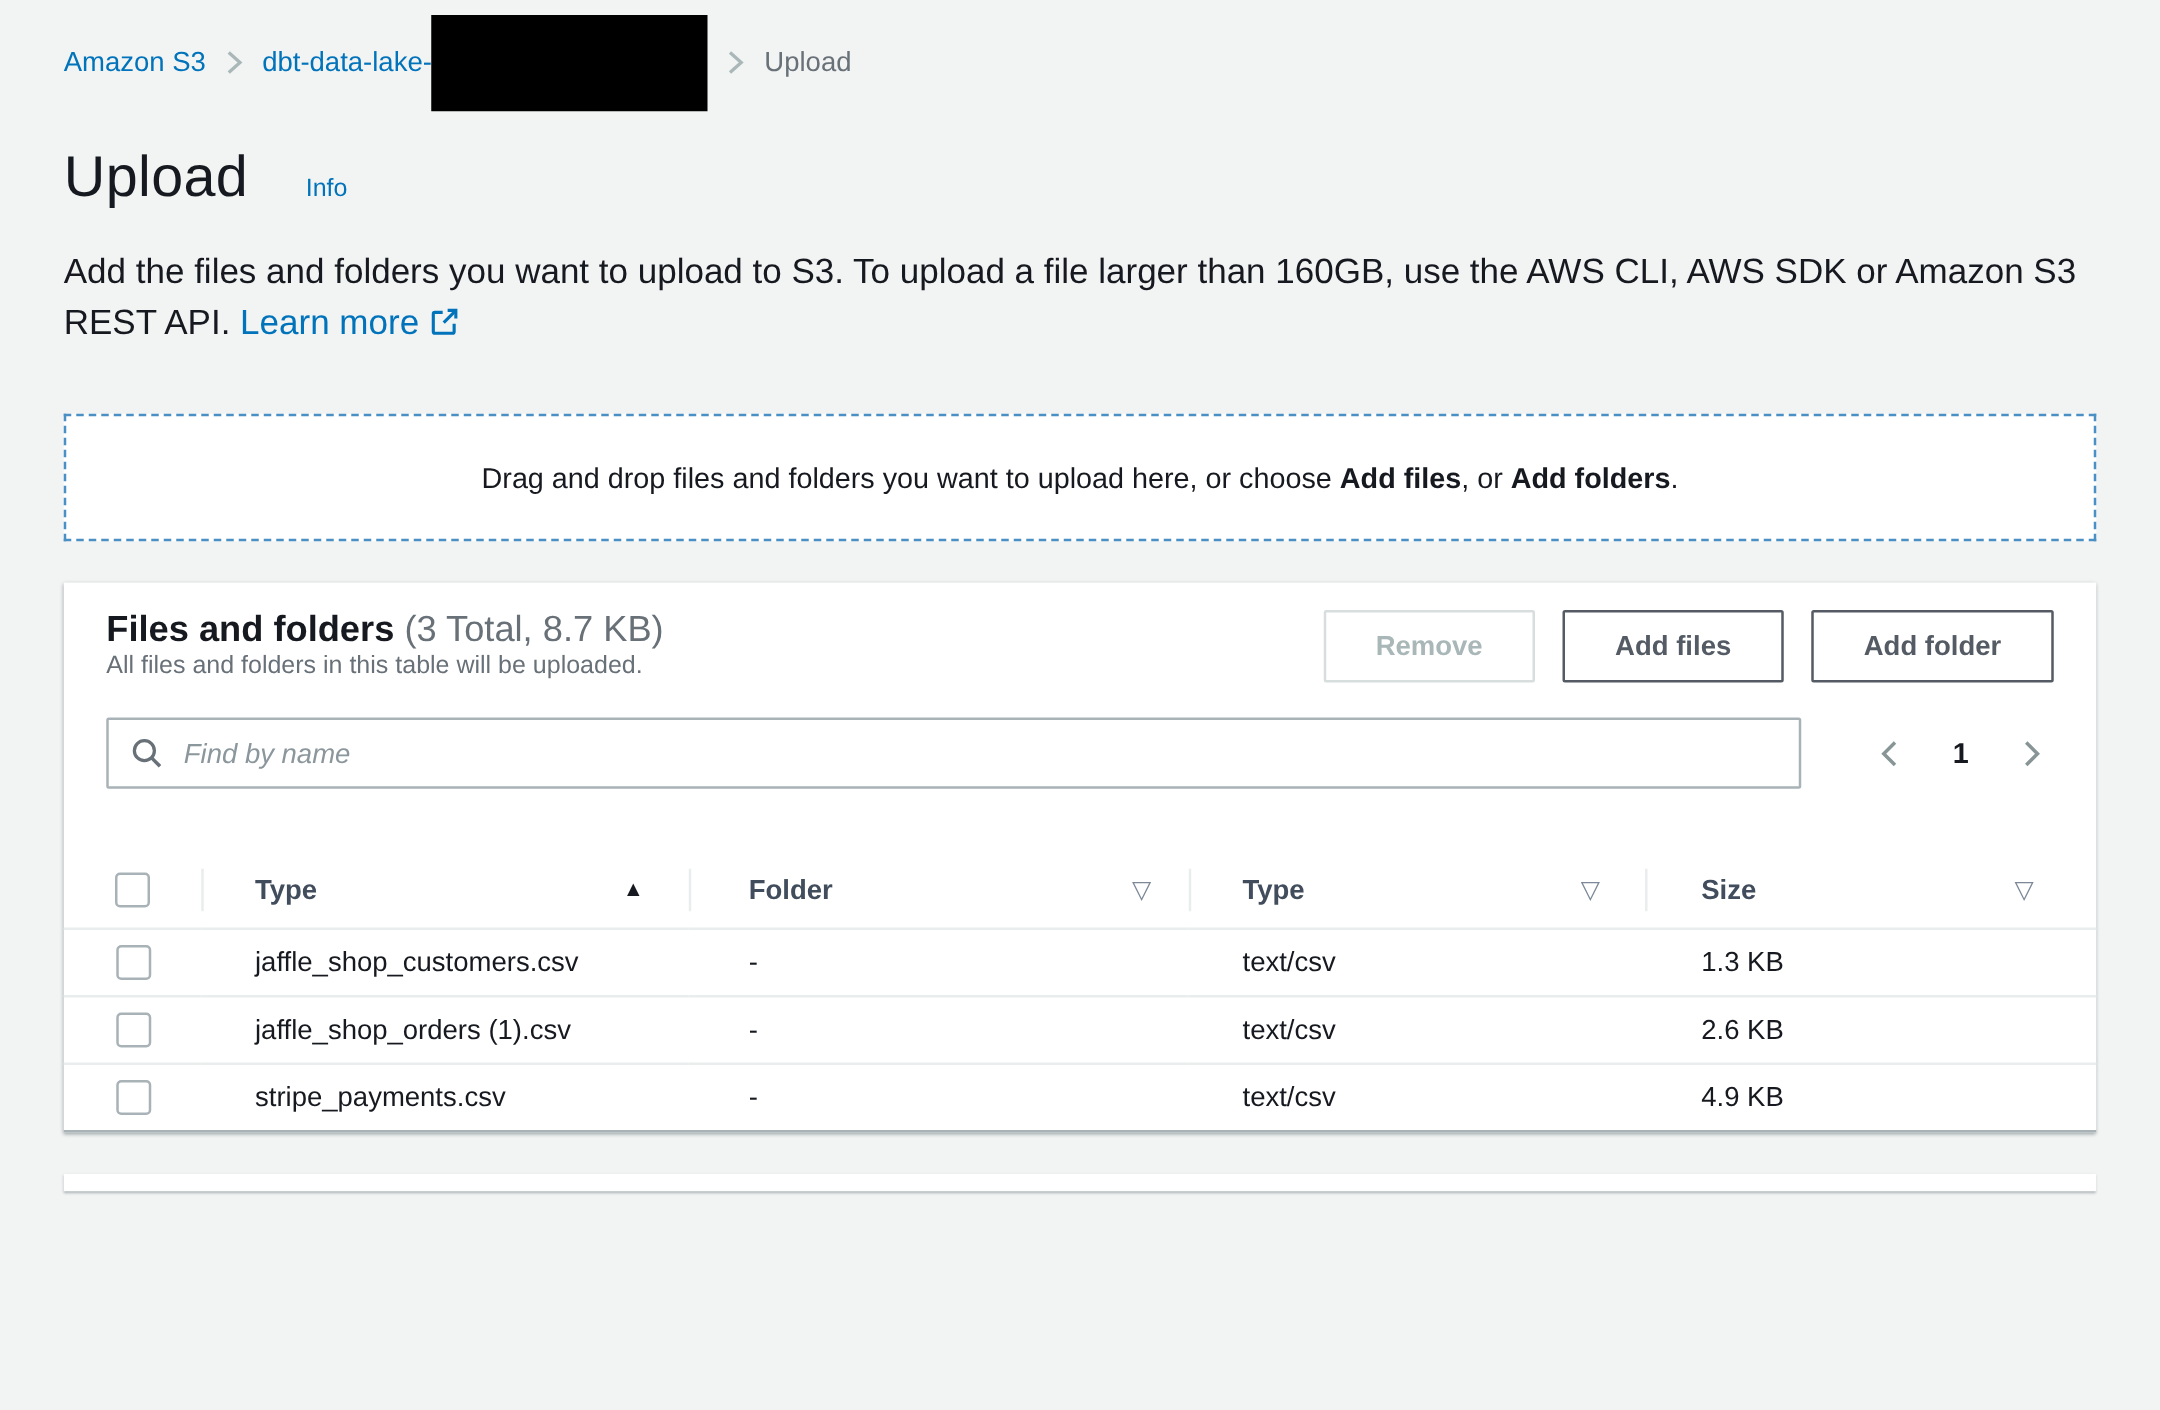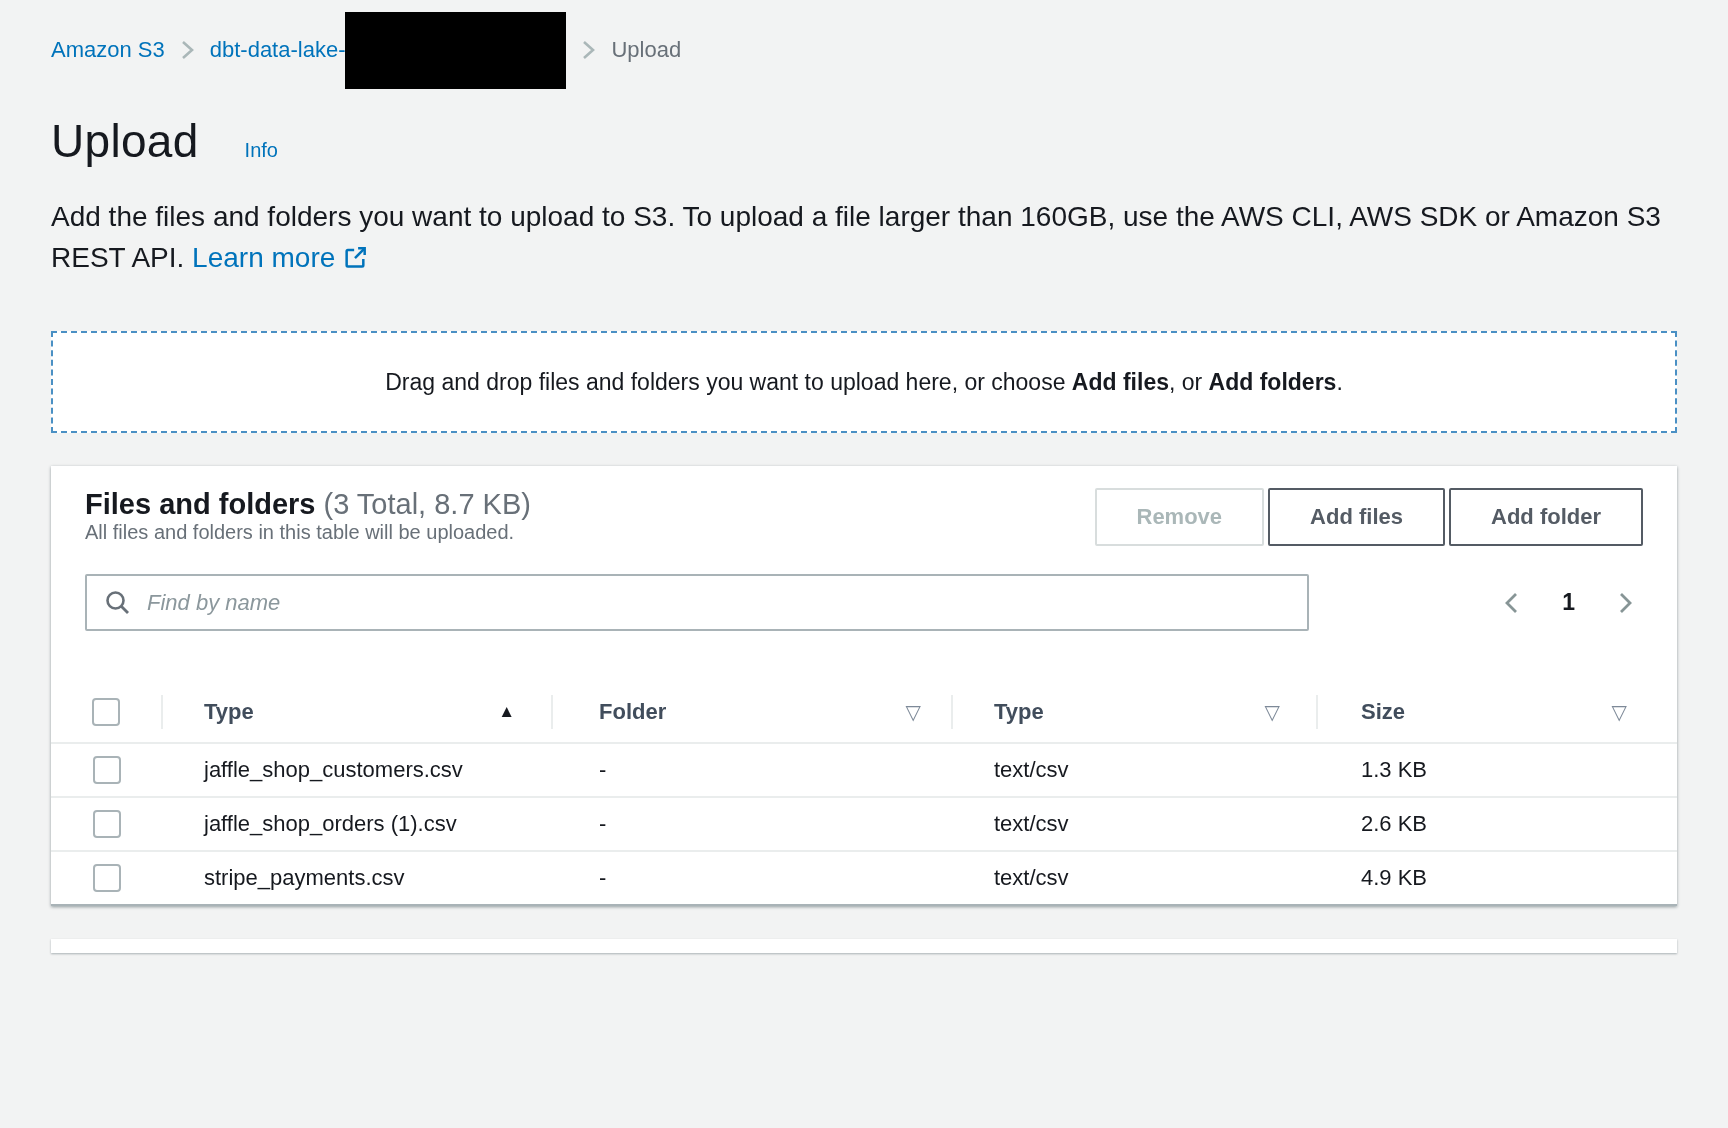--- a/index.html
+++ b/index.html
@@ -42,32 +42,32 @@
   .card {
     margin-top: 33px; background: #fff;
     box-shadow: 0 1px 3px rgba(0,28,36,0.4);
     border-bottom: 2px solid #a9b3b7;
     padding-top: 22px;
   }
   .panel-header { display: flex; justify-content: space-between; align-items: flex-start; padding: 0 34px; }
   .panel-title { font-size: 29px; font-weight: 700; margin-top: 14px; }
   .panel-count { font-weight: 400; color: #687078; }
   .panel-subtitle { font-size: 20px; color: #687078; }
-  .btn-group { display: flex; gap: 4px; }
+  .btn-group { display: flex; gap: 22px; }
   .btn {
     font-size: 22px; font-weight: 700; height: 58px; padding: 0 40px;
     background: #fff; border-radius: 2px; cursor: pointer;
     font-family: "Liberation Sans", "DejaVu Sans", sans-serif;
   }
   .btn-disabled { border: 2px solid #d8dddd; color: #aab7b8; cursor: default; }
   .btn-normal { border: 2px solid var(--btn-dark, #545b64); color: var(--btn-dark, #545b64); }
 
   
   .search-row { display: flex; align-items: center; justify-content: space-between; padding: 0 34px; margin-top: 28px; }
-  .search-box { position: relative; width: 1224px; }
+  .search-box { position: relative; width: 1356px; }
   .search-input {
     width: 100%; height: 57px; border: 2px solid #a9b3b7; border-radius: 2px;
     font-size: 22px; padding: 0 20px 0 60px; color: #16191f;
     font-family: "Liberation Sans", "DejaVu Sans", sans-serif; outline: none; background: #fff;
   }
   .search-input::placeholder { font-style: italic; color: #8b979c; }
   .search-icon { position: absolute; left: 19px; top: 15px; pointer-events: none; }
   .pagination { display: flex; align-items: center; gap: 36px; margin-right: 8px; }
   .page-btn { background: none; border: none; padding: 0; display: flex; cursor: pointer; }
   .page-num { font-size: 23px; font-weight: 700; background: none; border: none; color: #16191f; cursor: pointer; }

